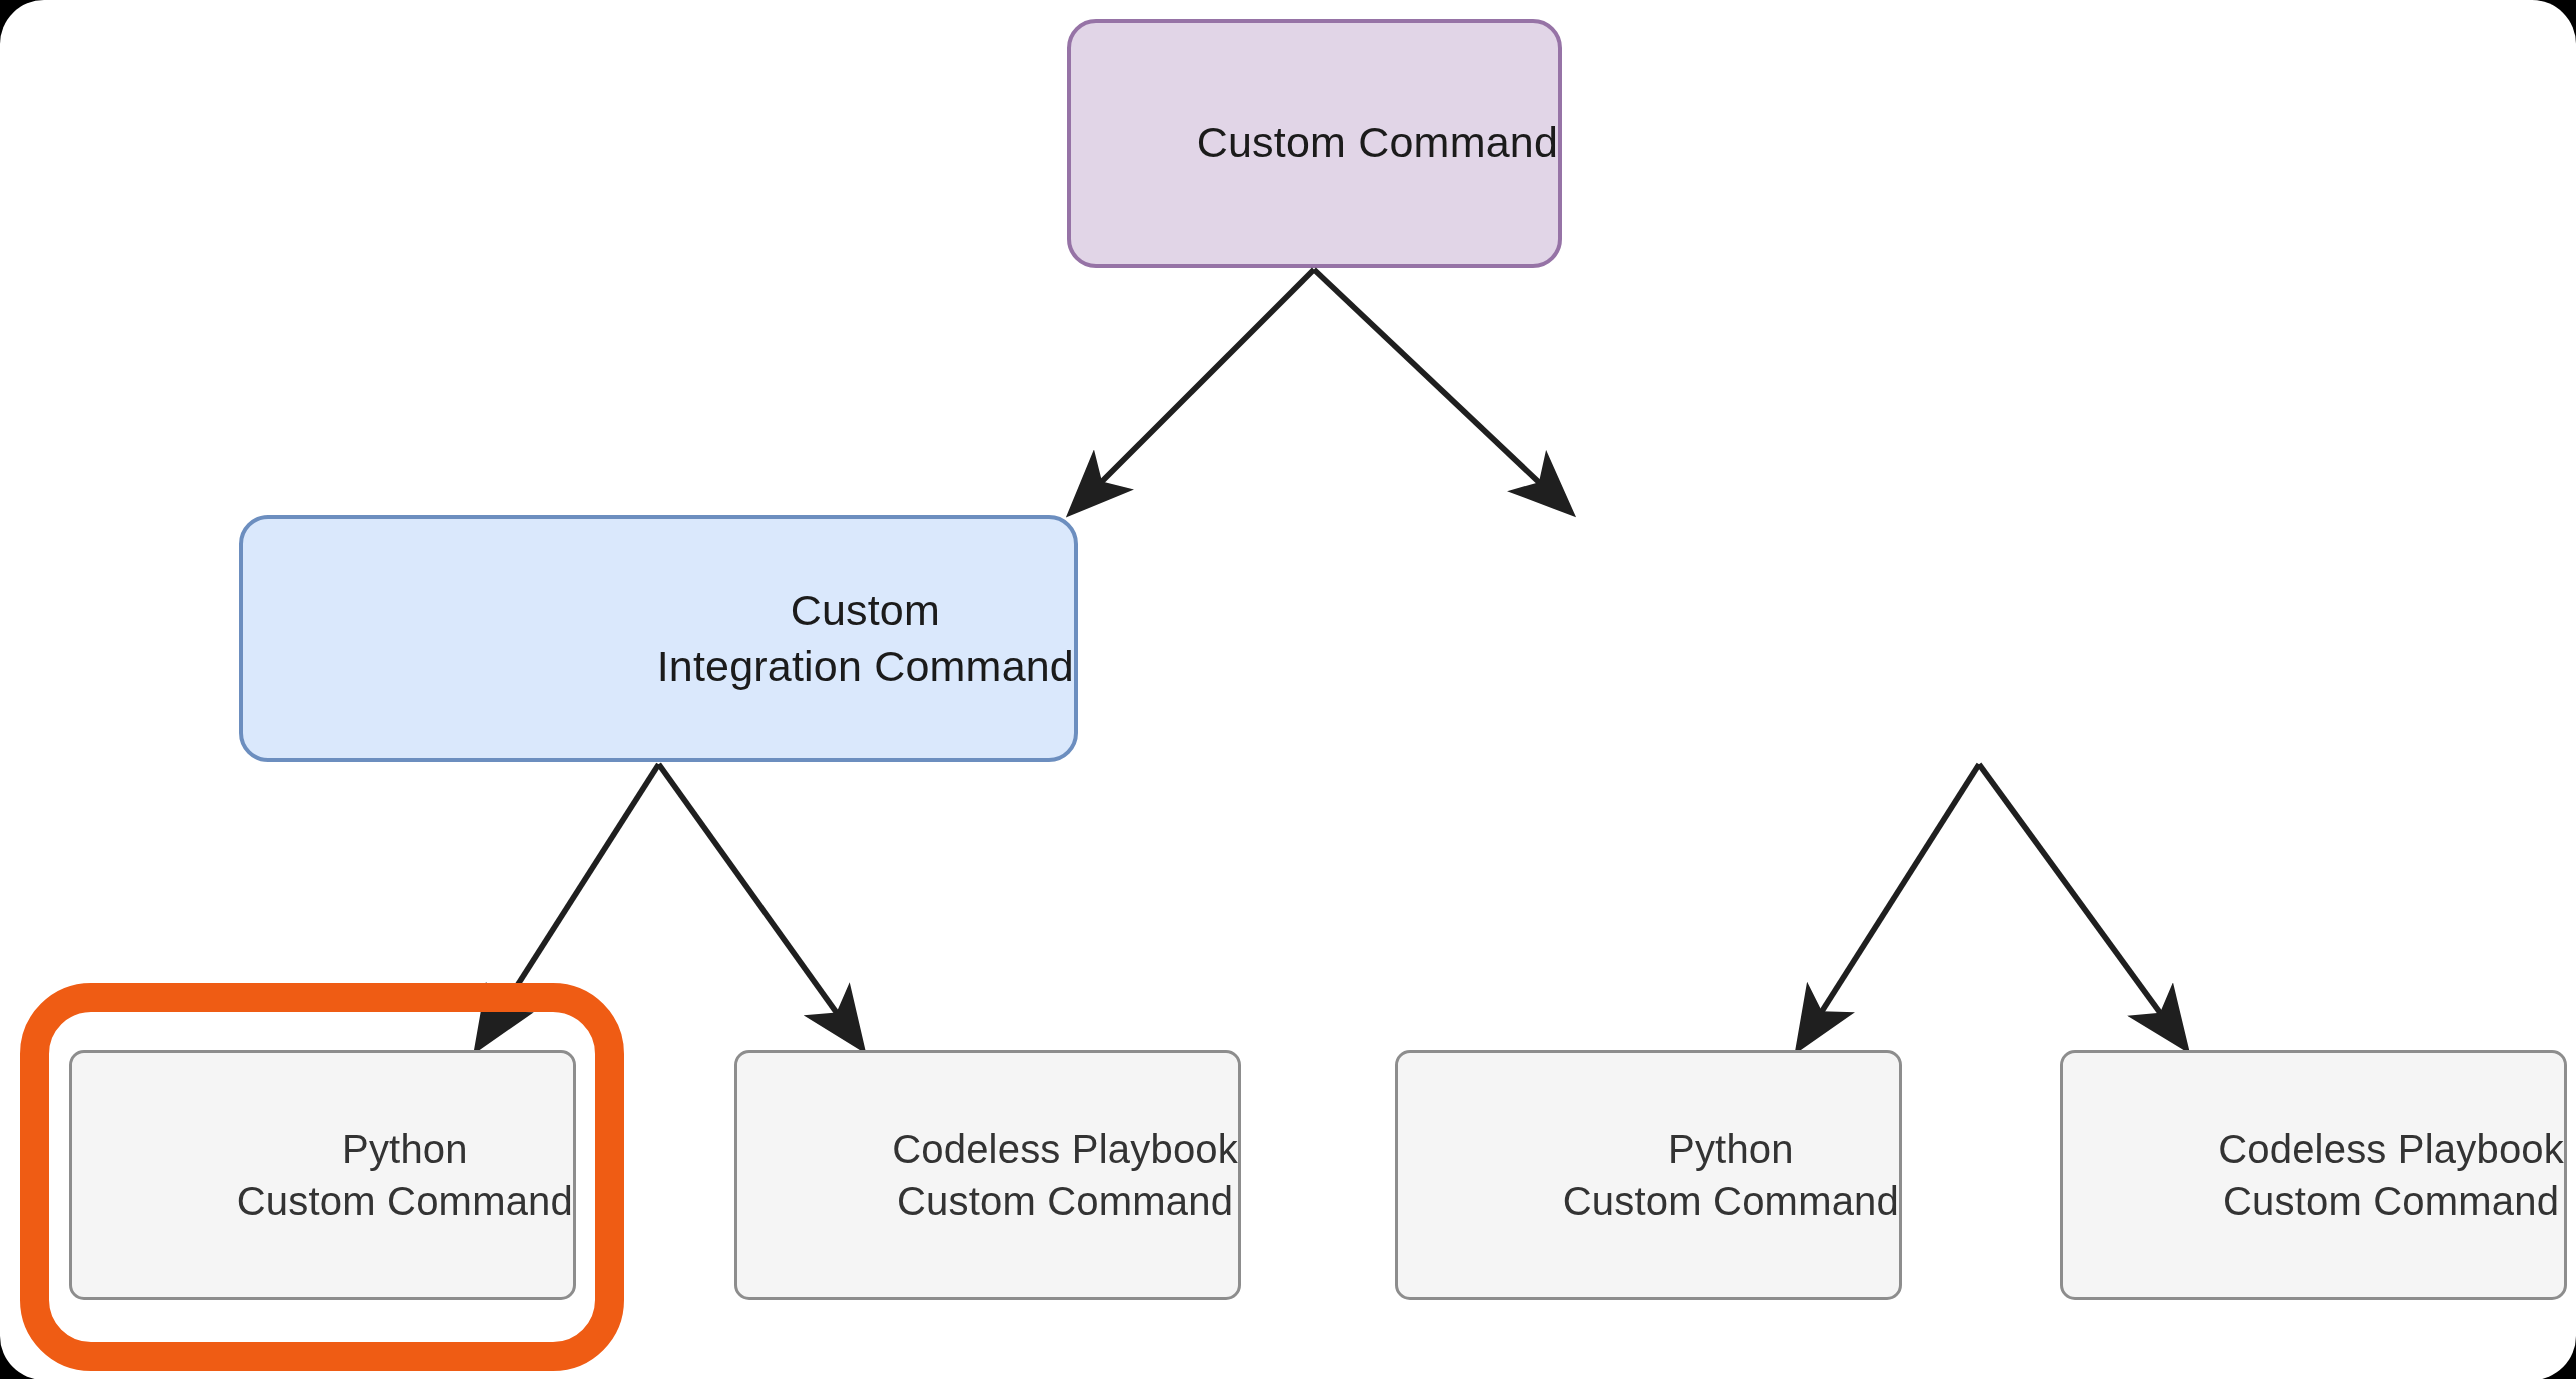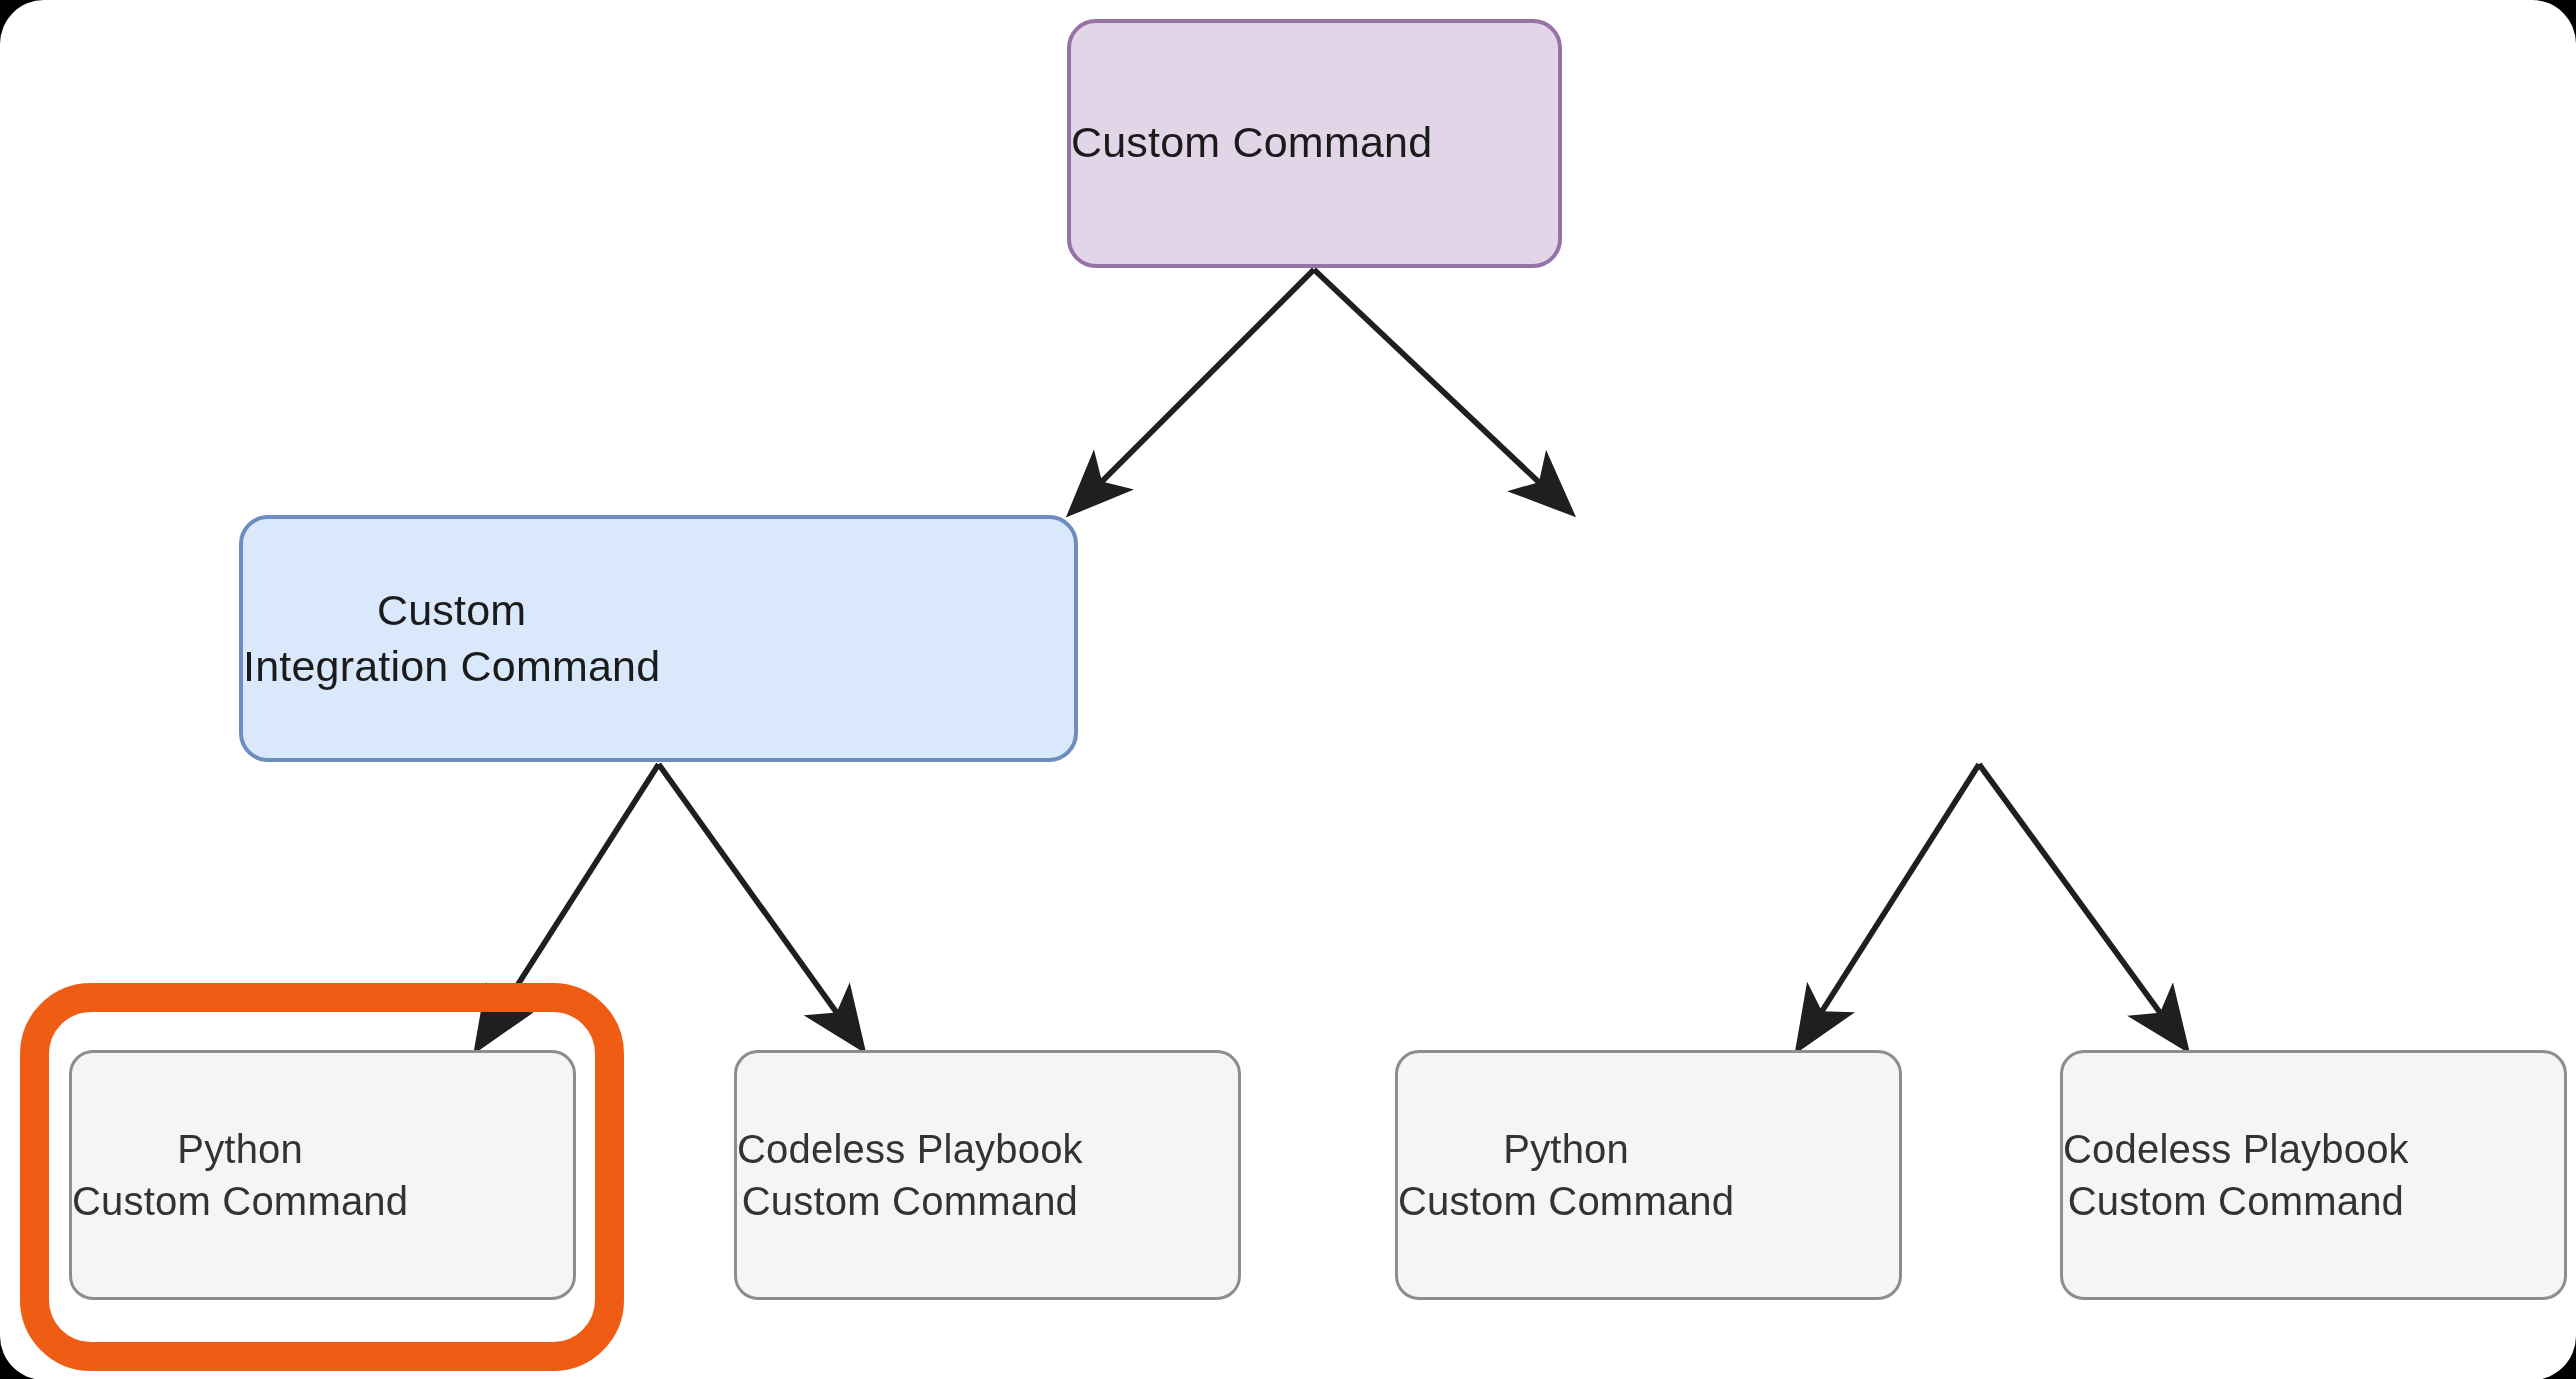--- a/index.html
+++ b/index.html
@@ -28,21 +28,21 @@
     width: 2576px;
     height: 1380px;
     pointer-events: none;
     z-index: 3;
   }
   .node {
     position: absolute;
     box-sizing: border-box;
     display: flex;
     align-items: center;
-    justify-content: flex-start;
+    justify-content: flex-end;
     text-align: center;
     line-height: 1.30;
     white-space: pre-line;
     letter-spacing: 0.2px;
   }
   .node-root {
     background: #e1d5e7;
     border: 4px solid #9673a6;
     border-radius: 29px;
     color: #1b1b1b;
@@ -53,21 +53,21 @@
     background: #dae8fc;
     border: 4px solid #6c8ebf;
     border-radius: 29px;
     color: #1b1b1b;
     font-size: 43px;
     z-index: 2;
   }
   .node-leaf {
     background: #f5f5f5;
     border: 3.2px solid #8d8d8d;
-    border-radius: 24px;
+    border-radius: 15px;
     color: #333333;
     font-size: 40px;
     z-index: 4;
   }
   .highlight-ring {
     position: absolute;
     box-sizing: border-box;
     border: 29px solid #ef5c14;
     border-radius: 71px;
     background: transparent;

